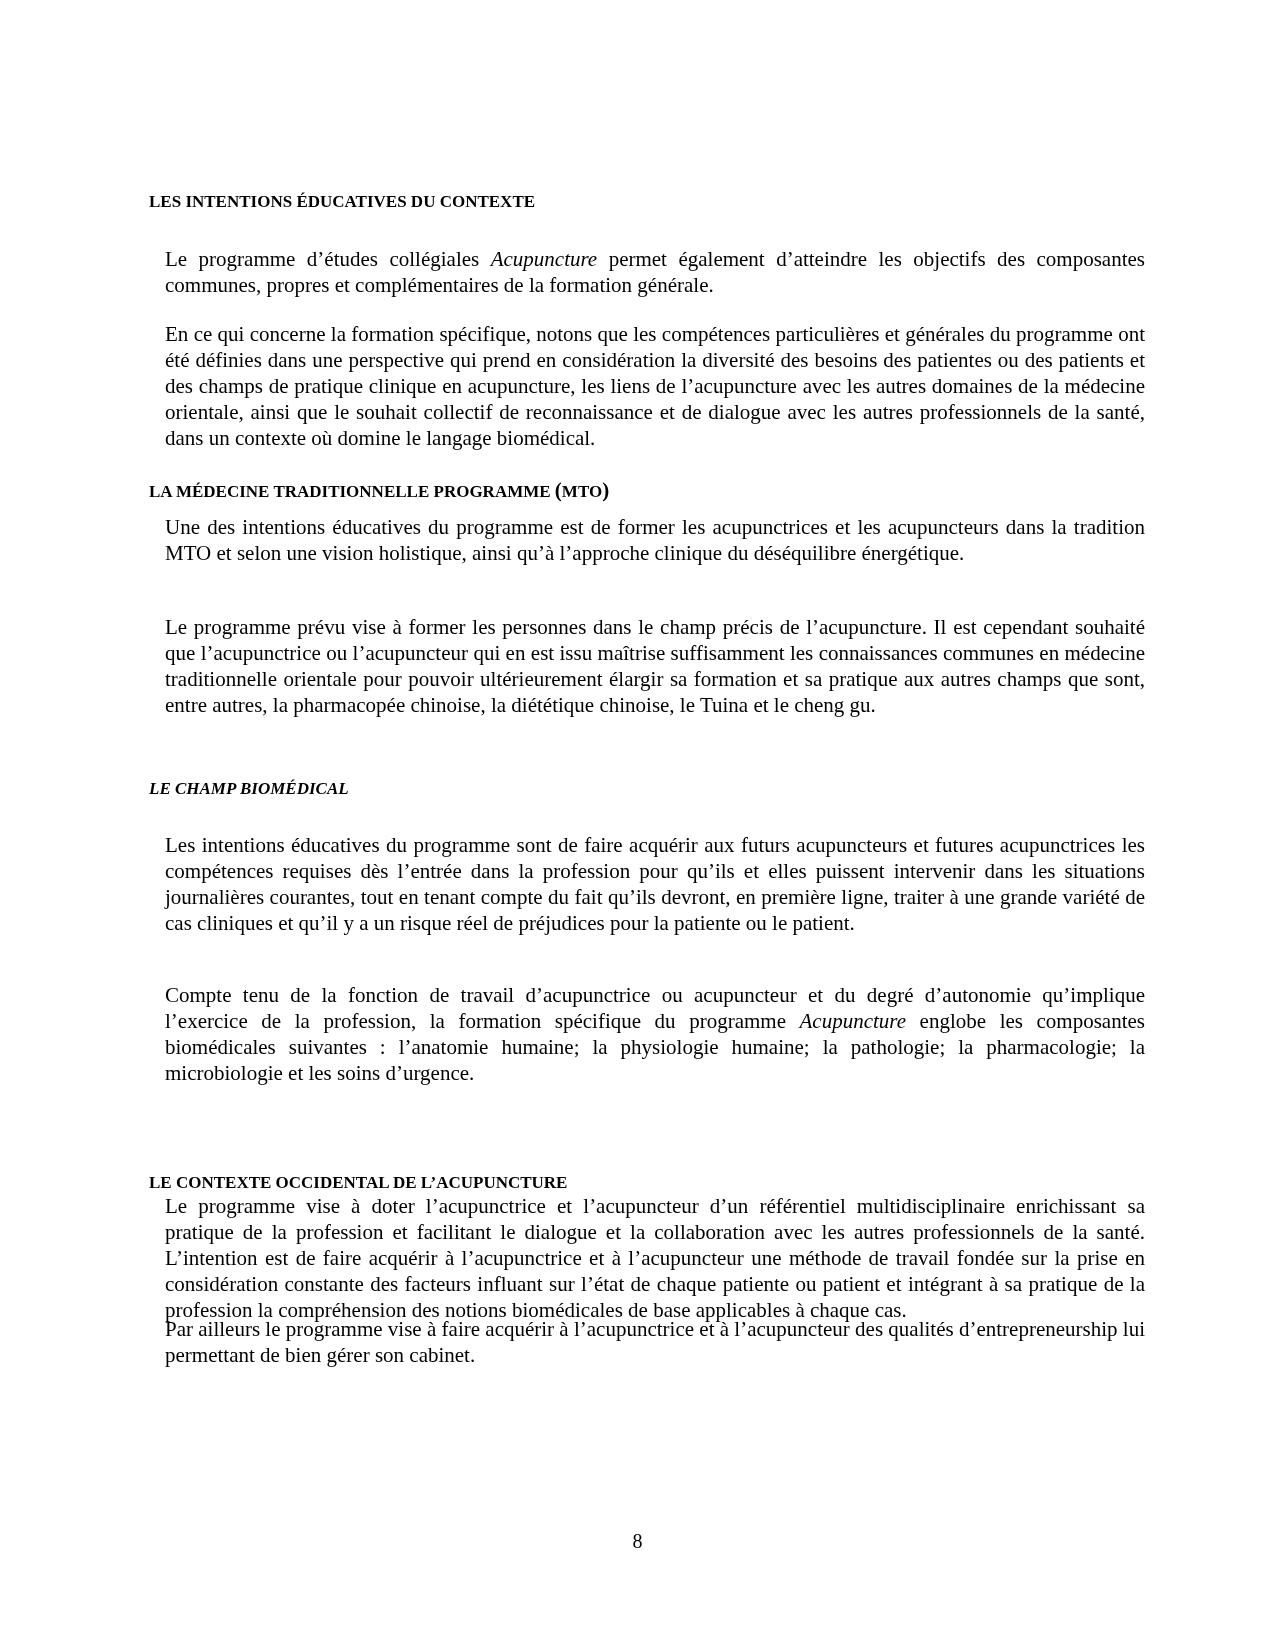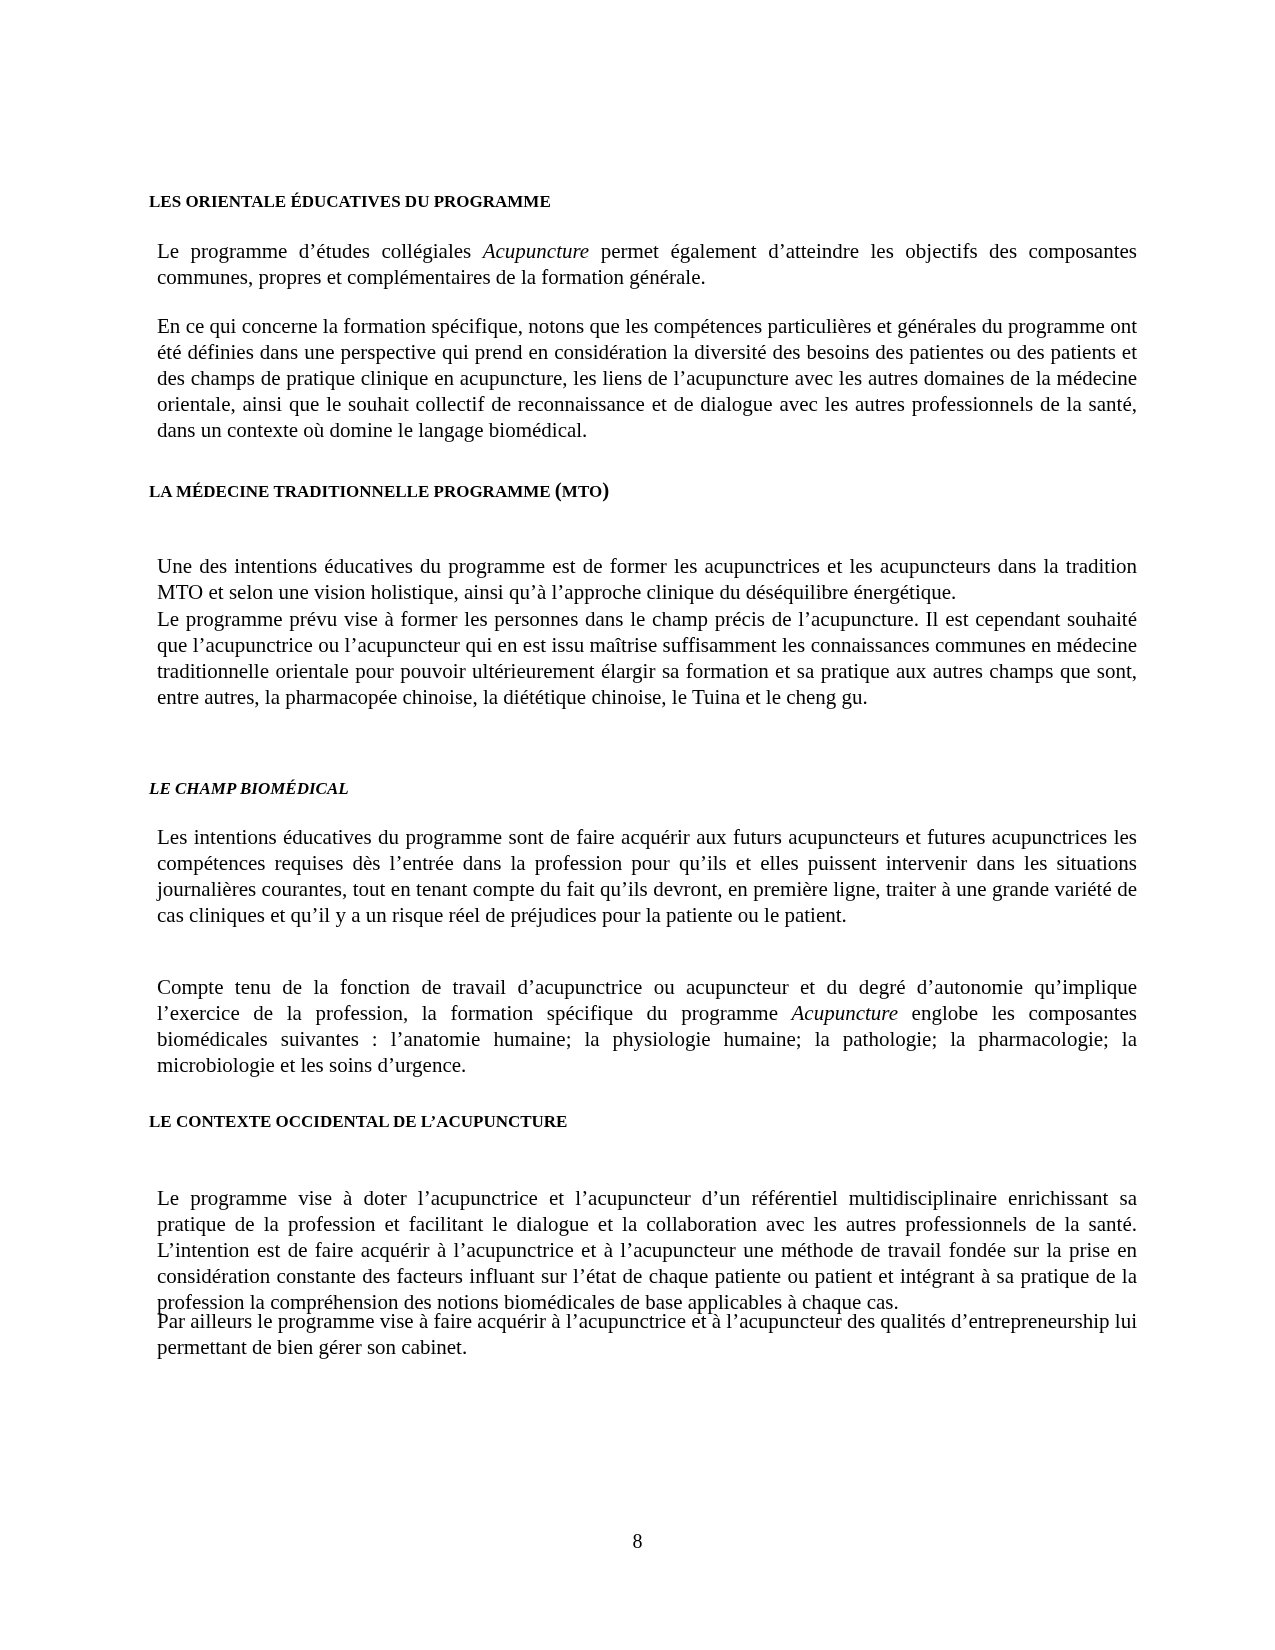--- a/index.html
+++ b/index.html
@@ -7,44 +7,44 @@
     .page {
       position: absolute; left: 149px; top: 0; width: 980px;
       font-family: "Liberation Serif", serif; font-size: 21px; line-height: 26px;
     }
     .heading {
       position: absolute; left: 0; font-weight: bold; font-size: 17px; line-height: 20px;
       letter-spacing: 0px; white-space: nowrap;
     }
     .heading .paren { font-size: 21px; }
     .para {
-      position: absolute; left: 0; width: 980px; margin: 8px;
+      position: absolute; left: 0; width: 980px; margin: 16px;
       text-align: justify;
     }
     .para em { font-style: italic; }
     .page-number {
       position: absolute; left: 0; width: 1275px; top: 1530px; text-align: center;
       font-family: "Liberation Serif", serif; font-size: 20px;
     }
   </style>
 </head>
 <body>
 
 <div class="page">
 
-  <div class="heading" style="top:192px;">LES ORIENTALE ÉDUCATIVES DU PROGRAMME</div>
+  <div class="heading" style="top:192px;">LES INTENTIONS ÉDUCATIVES DU CONTEXTE</div>
   <p class="para" style="top:230px;"><span>Le programme d’études collégiales </span><em>Acupuncture</em><span> permet également d’atteindre les objectifs des composantes communes, propres et complémentaires de la formation générale.</span></p>
   <p class="para" style="top:305px;">En ce qui concerne la formation spécifique, notons que les compétences particulières et générales du programme ont été définies dans une perspective qui prend en considération la diversité des besoins des patientes ou des patients et des champs de pratique clinique en acupuncture, les liens de l’acupuncture avec les autres domaines de la médecine orientale, ainsi que le souhait collectif de reconnaissance et de dialogue avec les autres professionnels de la santé, dans un contexte où domine le langage biomédical.</p>
 
   <div class="heading" style="top:480px;"><span>LA MÉDECINE TRADITIONNELLE PROGRAMME </span><span class="paren">(</span><span>MTO</span><span class="paren">)</span></div>
-  <p class="para" style="top:545px;">Une des intentions éducatives du programme est de former les acupunctrices et les acupuncteurs dans la tradition MTO et selon une vision holistique, ainsi qu’à l’approche clinique du déséquilibre énergétique.</p>
+  <p class="para" style="top:498px;">Une des intentions éducatives du programme est de former les acupunctrices et les acupuncteurs dans la tradition MTO et selon une vision holistique, ainsi qu’à l’approche clinique du déséquilibre énergétique.</p>
   <p class="para" style="top:598px;">Le programme prévu vise à former les personnes dans le champ précis de l’acupuncture. Il est cependant souhaité que l’acupunctrice ou l’acupuncteur qui en est issu maîtrise suffisamment les connaissances communes en médecine traditionnelle orientale pour pouvoir ultérieurement élargir sa formation et sa pratique aux autres champs que sont, entre autres, la pharmacopée chinoise, la diététique chinoise, le Tuina et le cheng gu.</p>
 
   <div class="heading" style="top:779px;font-style:italic;">LE CHAMP BIOMÉDICAL</div>
   <p class="para" style="top:816px;">Les intentions éducatives du programme sont de faire acquérir aux futurs acupuncteurs et futures acupunctrices les compétences requises dès l’entrée dans la profession pour qu’ils et elles puissent intervenir dans les situations journalières courantes, tout en tenant compte du fait qu’ils devront, en première ligne, traiter à une grande variété de cas cliniques et qu’il y a un risque réel de préjudices pour la patiente ou le patient.</p>
   <p class="para" style="top:966px;"><span>Compte tenu de la fonction de travail d’acupunctrice ou acupuncteur et du degré d’autonomie qu’implique l’exercice de la profession, la formation spécifique du programme </span><em>Acupuncture</em><span> englobe les composantes biomédicales suivantes : l’anatomie humaine; la physiologie humaine; la pathologie; la pharmacologie; la microbiologie et les soins d’urgence.</span></p>
 
-  <div class="heading" style="top:1112px;font-family:Liberation Serif, serif;">LE CONTEXTE OCCIDENTAL DE L’ACUPUNCTURE</div>
+  <div class="heading" style="top:1173px;font-family:Liberation Serif, serif;">LE CONTEXTE OCCIDENTAL DE L’ACUPUNCTURE</div>
   <p class="para" style="top:1177px;">Le programme vise à doter l’acupunctrice et l’acupuncteur d’un référentiel multidisciplinaire enrichissant sa pratique de la profession et facilitant le dialogue et la collaboration avec les autres professionnels de la santé. L’intention est de faire acquérir à l’acupunctrice et à l’acupuncteur une méthode de travail fondée sur la prise en considération constante des facteurs influant sur l’état de chaque patiente ou patient et intégrant à sa pratique de la profession la compréhension des notions biomédicales de base applicables à chaque cas.</p>
   <p class="para" style="top:1300px;">Par ailleurs le programme vise à faire acquérir à l’acupunctrice et à l’acupuncteur des qualités d’entrepreneurship lui permettant de bien gérer son cabinet.</p>
 </div>
 
 <div class="page-number">8</div>
 
 </body></html>

